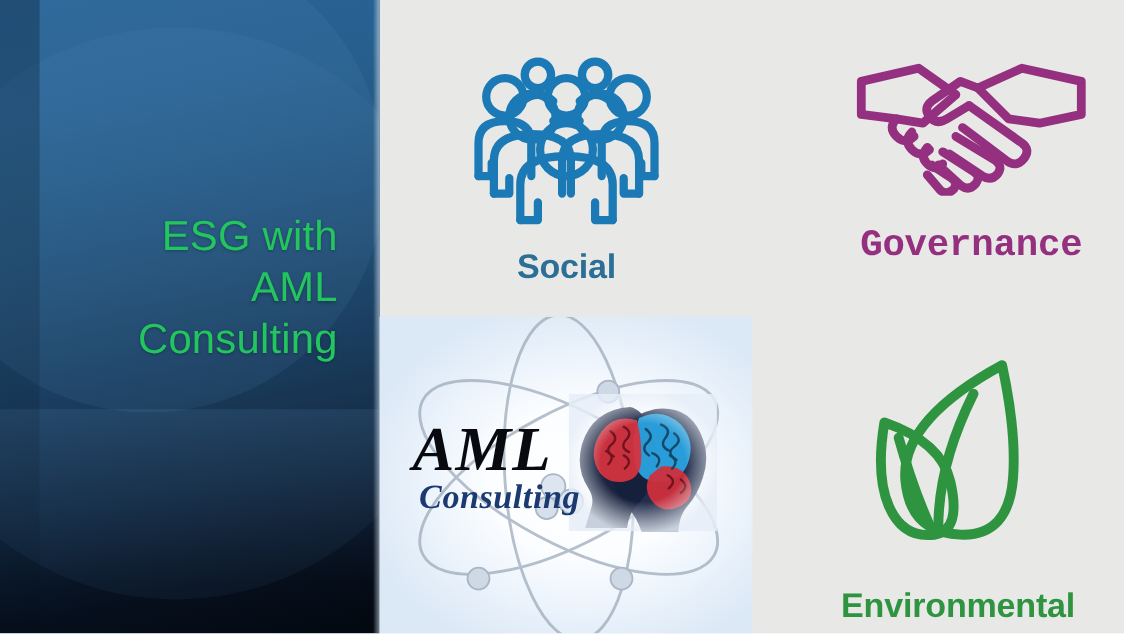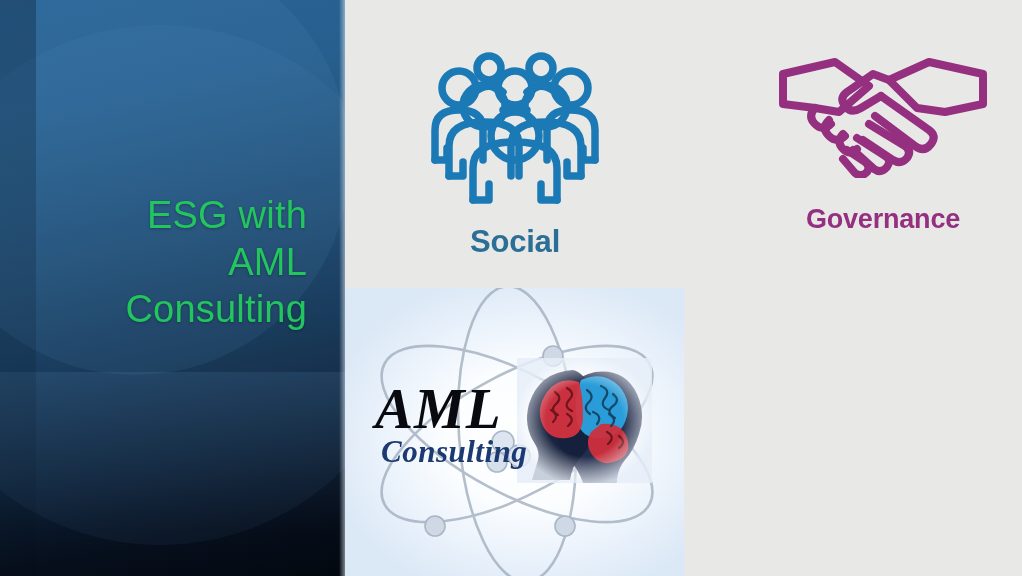--- a/index.html
+++ b/index.html
@@ -120,23 +120,24 @@
     color: #2b6e96;
     margin-top: 12px;
   }
 
   #pillar-governance {
     left: 752px;
     top: 46px;
     width: 262px;
   }
   #pillar-governance .pillar-label {
-    font-size: 27px;
+    font-size: 34px;
     color: #94307f;
     margin-top: 22px;
+    font-family: Liberation Mono, monospace;
   }
 
   #pillar-environmental {
     left: 728px;
     top: 322px;
     width: 286px;
   }
   #pillar-environmental .pillar-label {
     font-size: 31px;
     color: #2e9440;
@@ -271,20 +272,35 @@
         <path d="M70 104 L88 116 q6 4 2 10 q-6 6 -12 1 L66 113"></path>
 
         <path d="M38 62 q-8 8 0 16 q8 8 16 0"></path>
         <path d="M52 74 q-8 8 0 16 q8 8 16 0"></path>
         <path d="M66 88 q-7 8 0 15 q7 7 14 0"></path>
       </svg>
     </span>
     <span class="pillar-label">Governance</span>
   </div>
 
+  <div class="pillar" id="pillar-environmental">
+    <span class="icon-wrap">
+      <svg width="200" height="192" viewBox="0 0 200 192" fill="none" stroke="#2e9440" stroke-width="9" stroke-linecap="round" stroke-linejoin="round">
+
+        <path d="M140 10 q-92 50 -88 104 q4 48 50 50 q44 2 48 -52 q3 -42 -10 -102 Z"></path>
+
+        <path d="M114 36 q-32 64 -32 122"></path>
+
+        <path d="M33 62 q-8 48 4 76 q13 30 42 26 q24 -4 14 -48 q-8 -36 -60 -54 Z"></path>
+
+        <path d="M46 76 q14 50 32 88"></path>
+      </svg>
+    </span>
+    <span class="pillar-label">Environmental</span>
+  </div>
 
   <div class="logo-panel">
     <div class="logo-inner">
 
       <svg width="339" height="288" viewBox="0 0 339 288" style="position:absolute;left:0;top:0;">
         <g fill="none" stroke="#9aa8b8" stroke-width="2.6" opacity="0.72">
           <ellipse cx="172" cy="146" rx="150" ry="60" transform="rotate(-28 172 146)"></ellipse>
           <ellipse cx="172" cy="146" rx="150" ry="60" transform="rotate(28 172 146)"></ellipse>
           <ellipse cx="172" cy="146" rx="148" ry="58" transform="rotate(86 172 146)"></ellipse>
         </g>

